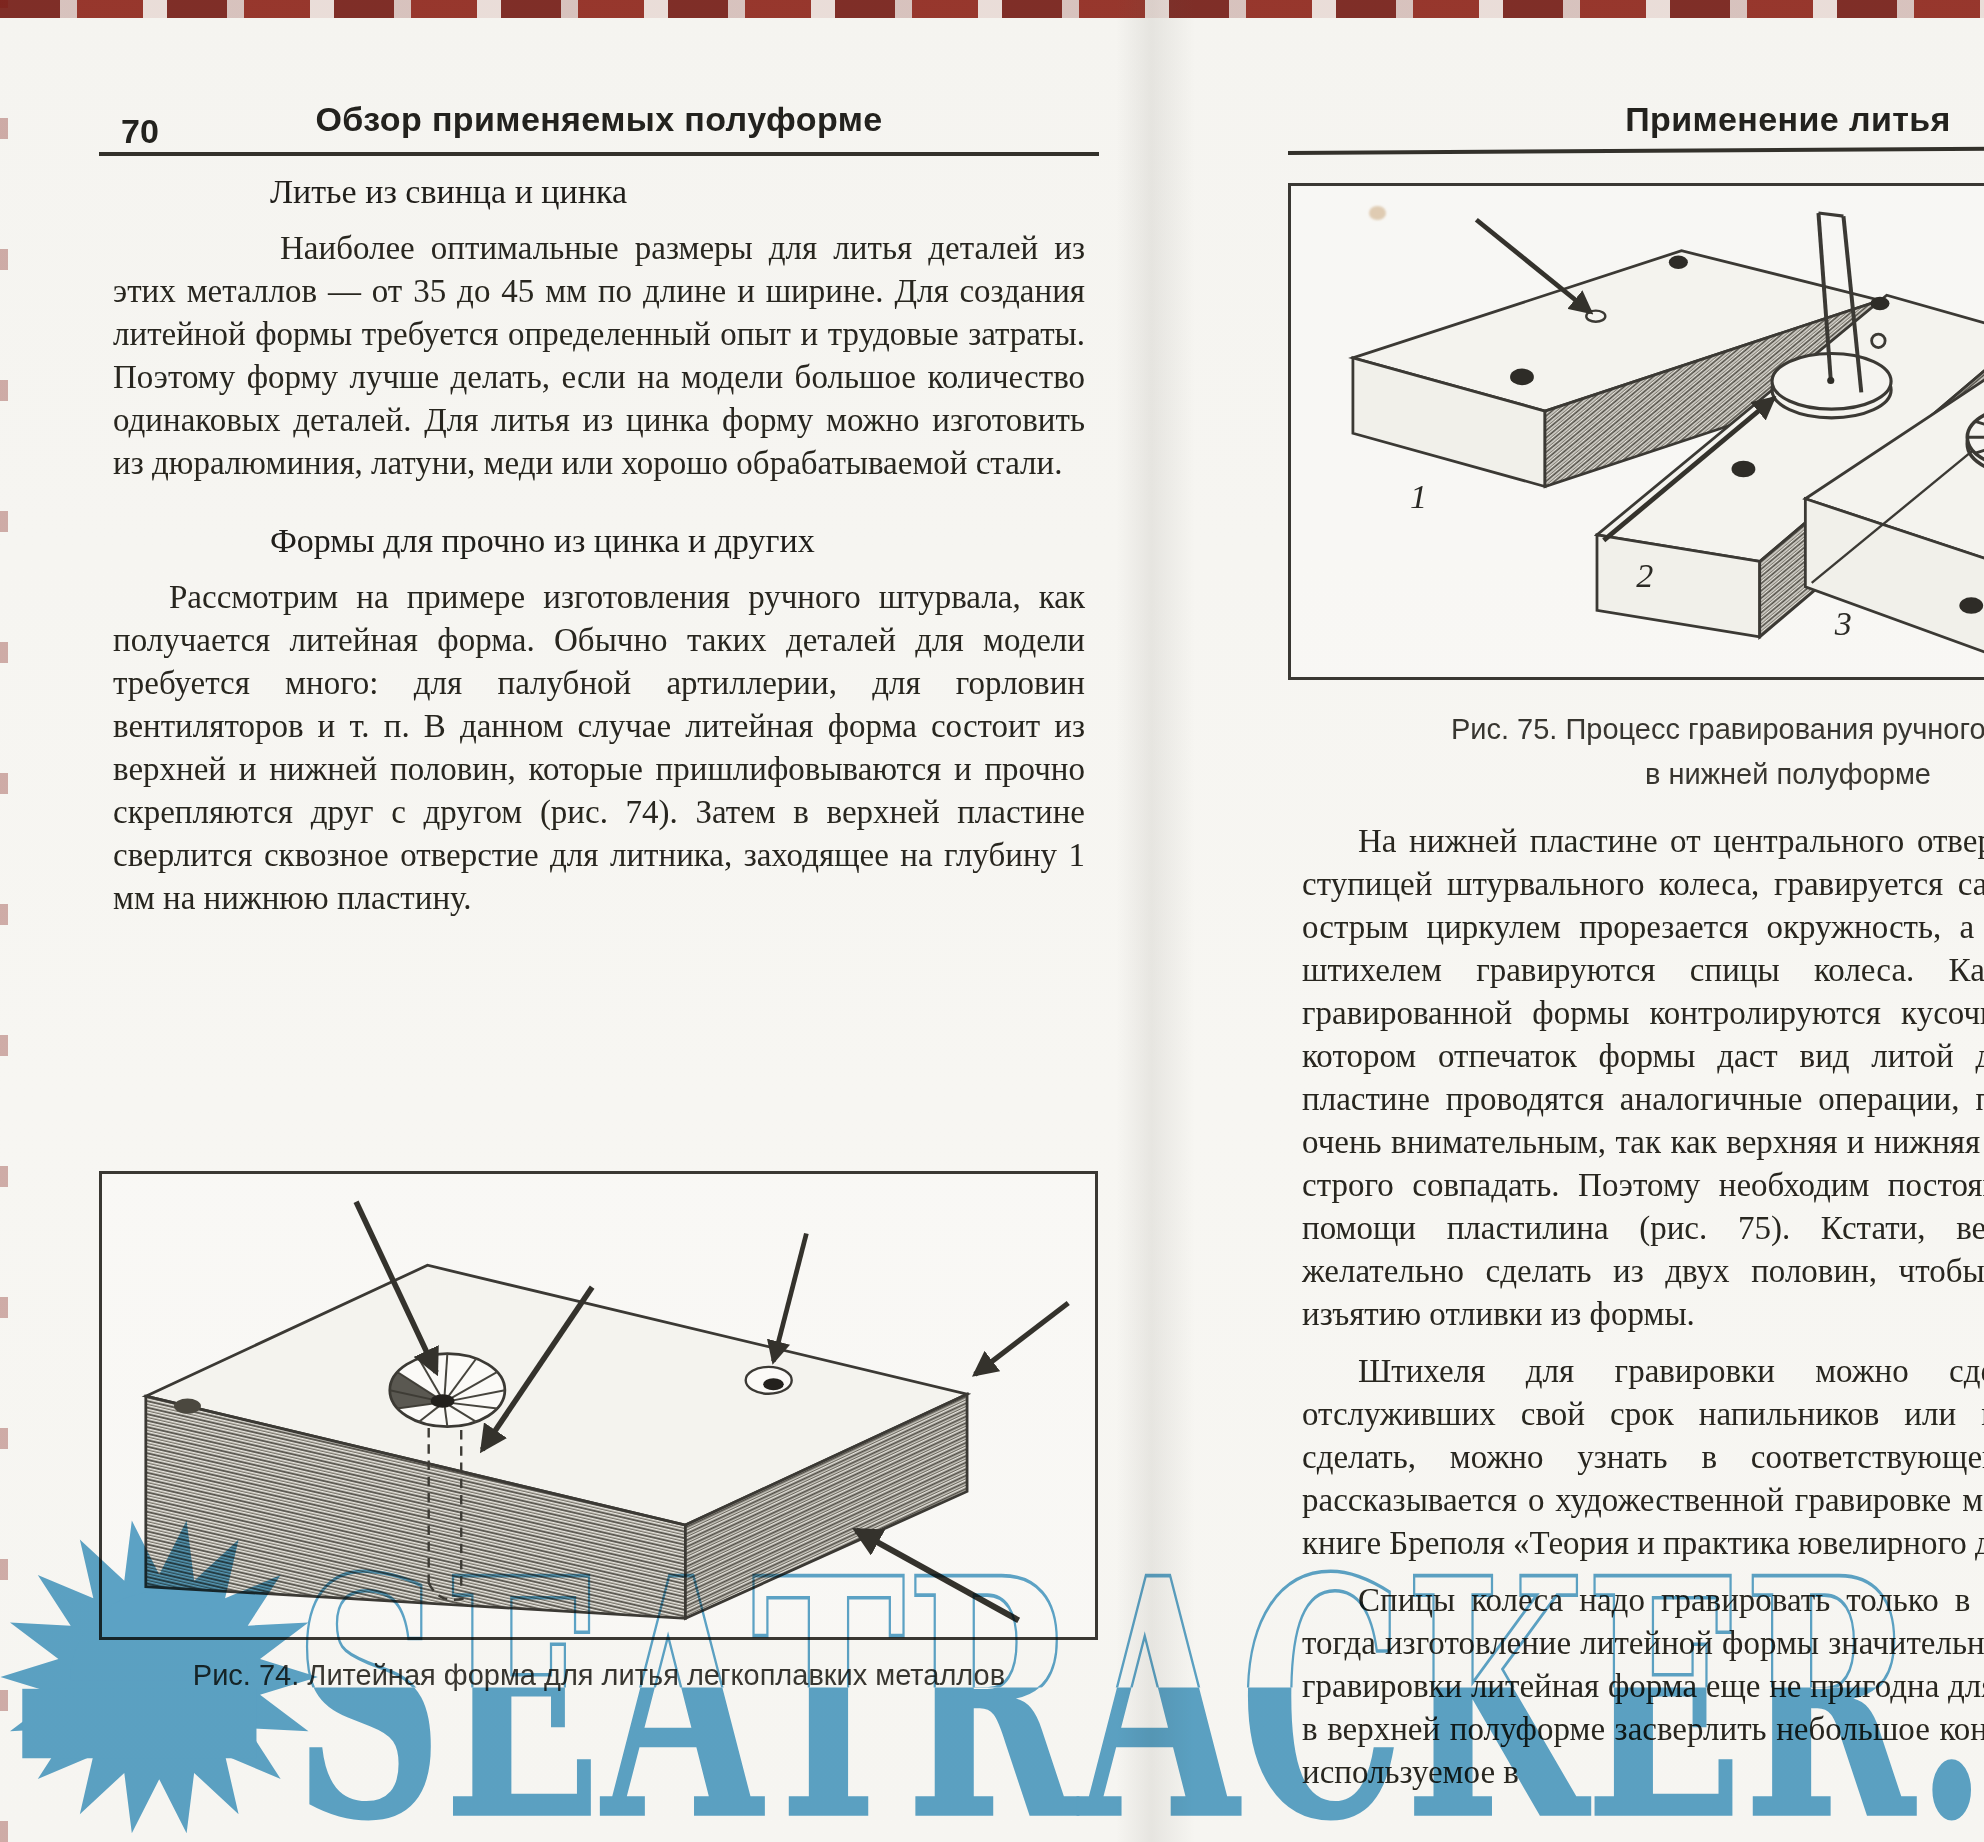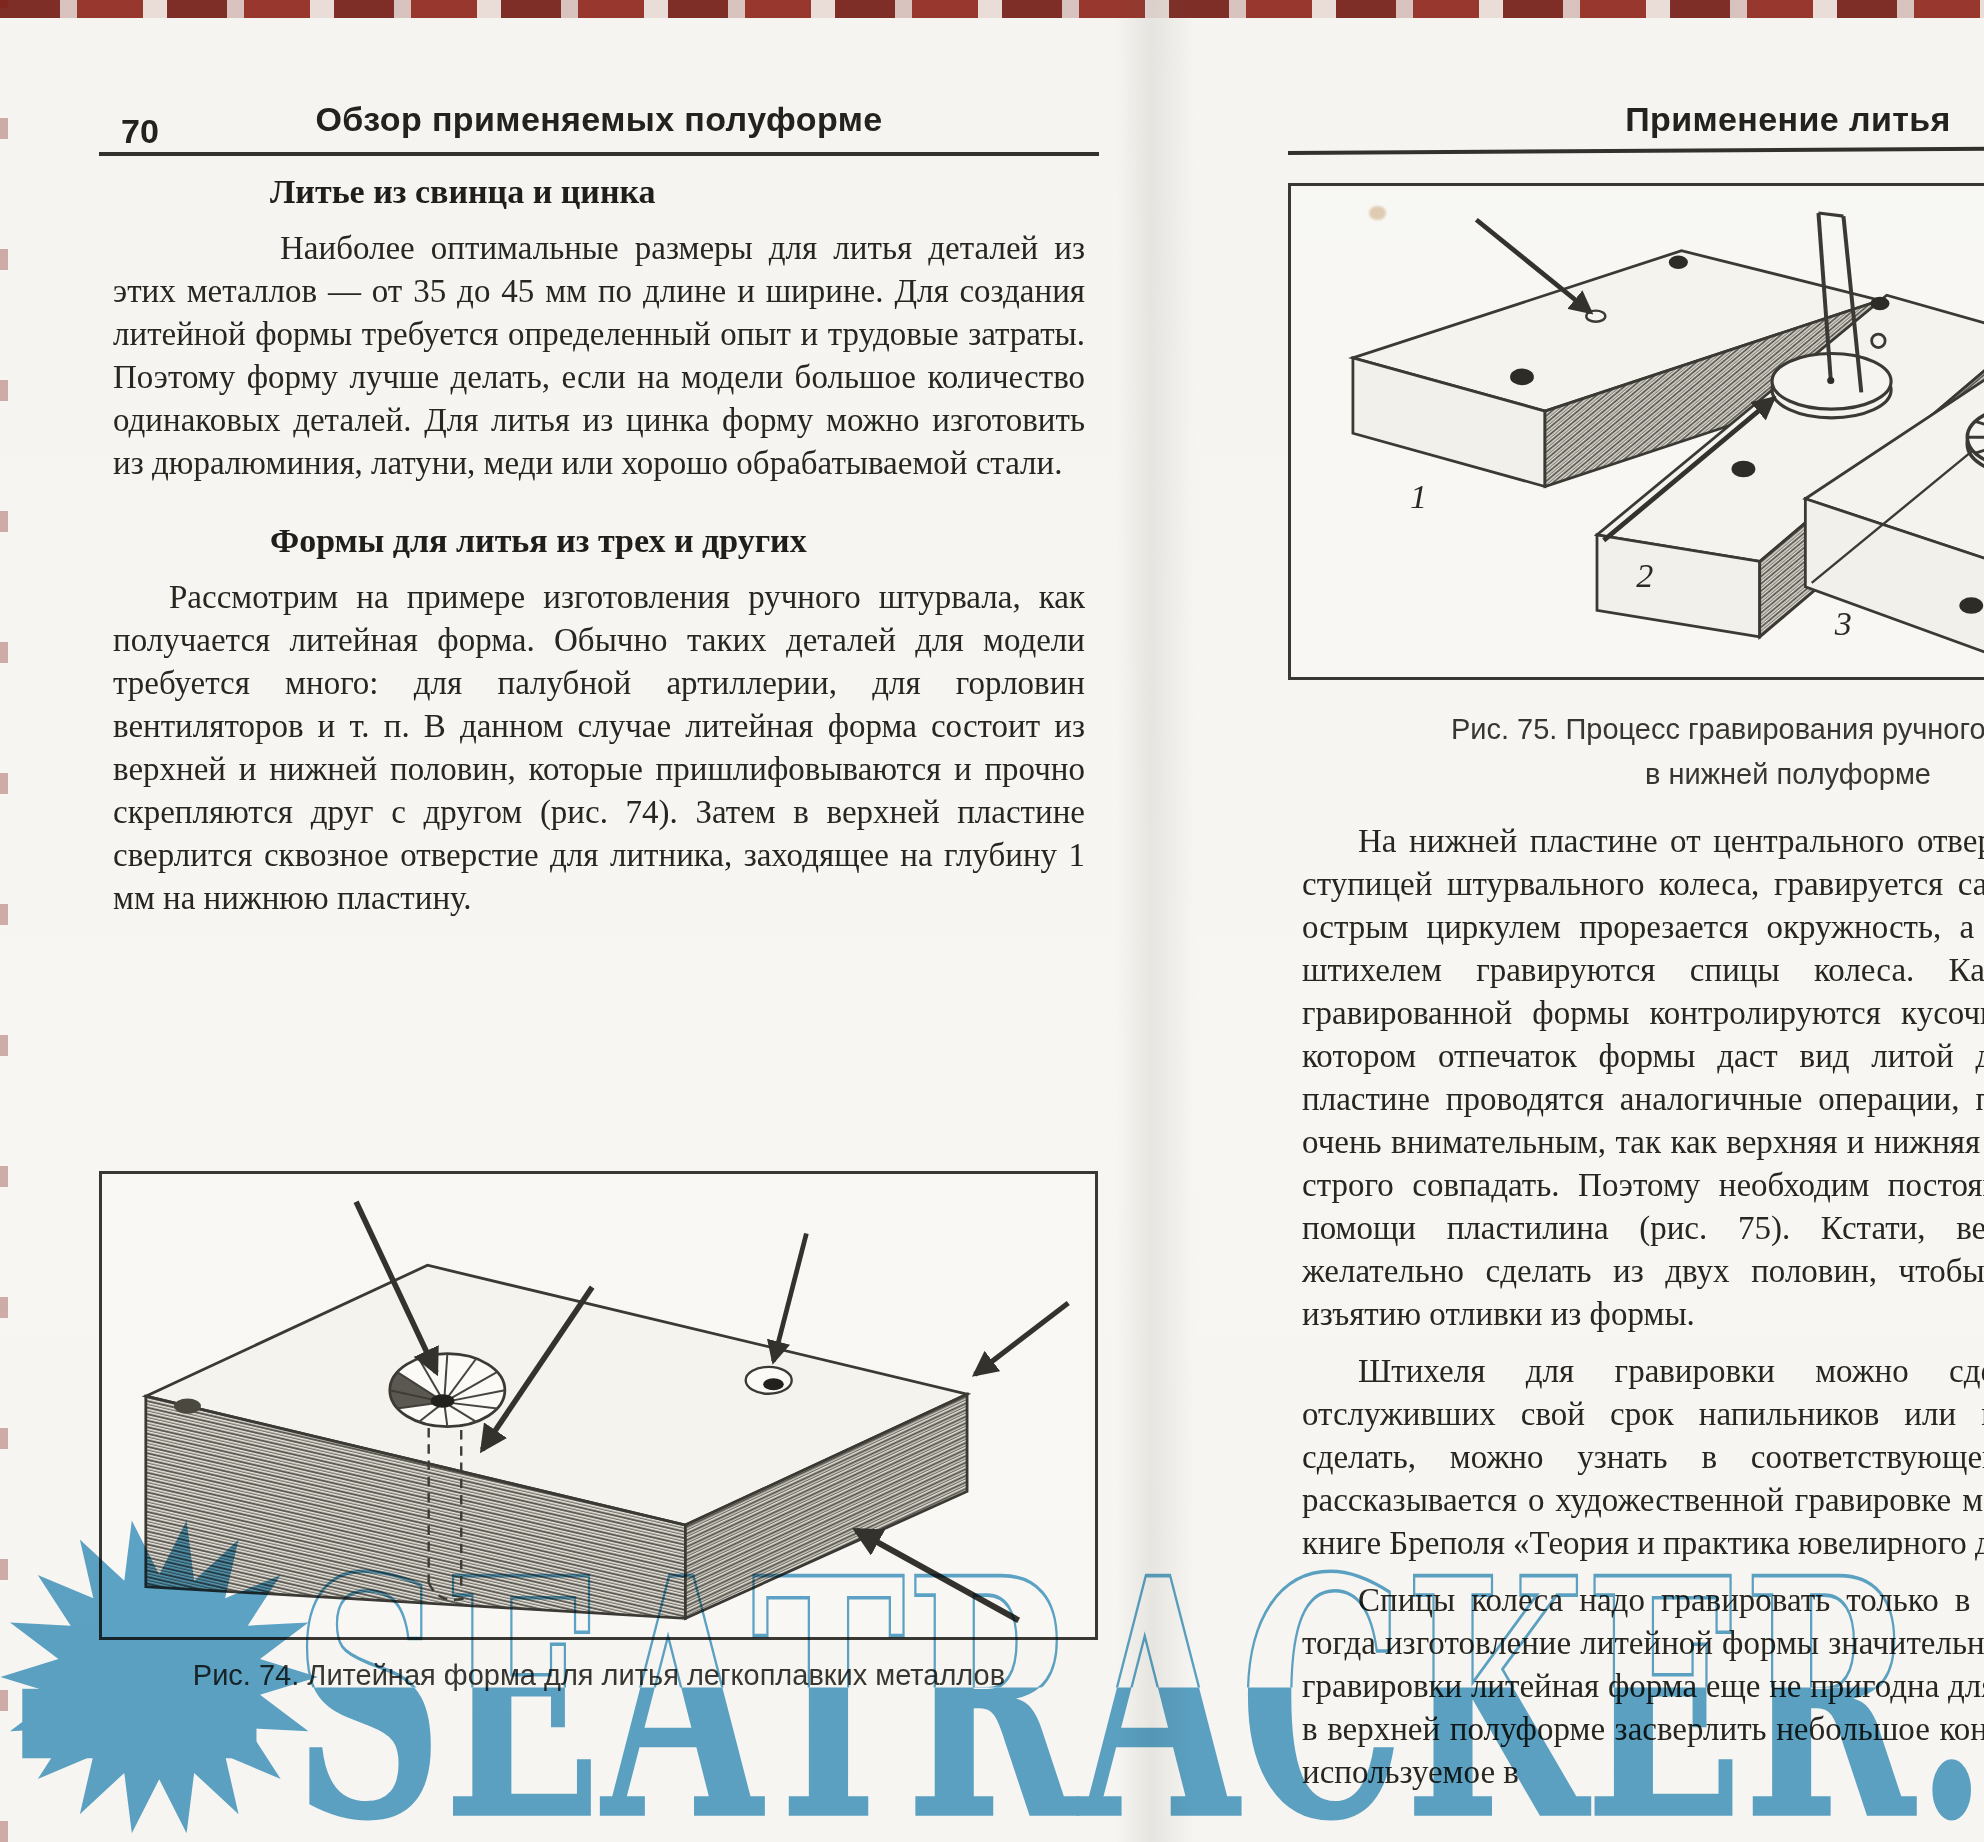--- a/index.html
+++ b/index.html
@@ -19,21 +19,21 @@
   .hdr .hdr-title{display:block;text-align:center;letter-spacing:0.4px;}
   .hdr-rule{position:absolute;height:3.6px;background:#33312b;}
   .hdr-rule.l{left:99px;top:152px;width:1000px;}
   .hdr-rule.r{left:1288px;top:148px;width:1000px;transform:rotate(-0.35deg);}
   
   .col{position:absolute;width:1000px;font-size:33px;line-height:43px;
        text-align:justify;color:#28261f;}
   .col p{margin:14px;}
   .col-left{left:99px;top:171px;}
   .col-right{left:1288px;top:806px;}
-  .sec-title{font-weight:bold;font-size:34px;line-height:42px;margin:0 0 0 171px;
+  .sec-title{font-weight:normal;font-size:34px;line-height:42px;margin:0 0 0 171px;
              text-align:left;color:#201e1a;}
   .sp-before{margin-top:35px;}
   .sp-small{margin-top:18px;}
   .ind-big{text-indent:167px;}
   .ind{text-indent:56px;}
   
   .figbox{position:absolute;border:3.6px solid #3a3833;background:rgba(255,255,255,0.25);}
   .fig74{left:99px;top:1171px;width:993px;height:463px;}
   .fig75{left:1288px;top:183px;width:991px;height:491px;}
   .figbox svg{display:block;width:100%;height:100%;}
@@ -68,21 +68,21 @@
 
 <div class="hdr hdr-left">
   <span class="pgnum">70</span>
   <span class="hdr-title">Обзор применяемых полуформе</span>
 </div>
 <div class="hdr-rule l"></div>
 
 <div class="col col-left">
   <h3 class="sec-title">Литье из свинца и цинка</h3>
   <p class="ind-big sp-small">Наиболее оптимальные размеры для литья деталей из этих металлов — от 35 до 45 мм по длине и ширине. Для создания литейной формы требуется определенный опыт и трудовые затраты. Поэтому форму лучше делать, если на модели большое количество одинаковых деталей. Для литья из цинка форму можно изготовить из дюралюминия, латуни, меди или хорошо обрабатываемой стали.</p>
-  <h3 class="sec-title sp-before">Формы для литья из трех и других</h3>
+  <h3 class="sec-title sp-before">Формы для прочно из цинка и других</h3>
   <p class="ind">Рассмотрим на примере изготовления ручного штурвала, как получается литейная форма. Обычно таких деталей для модели требуется много: для палубной артиллерии, для горловин вентиляторов и т. п. В данном случае литейная форма состоит из верхней и нижней половин, которые пришлифовываются и прочно скрепляются друг с другом (рис. 74). Затем в верхней пластине сверлится сквозное отверстие для литника, заходящее на глубину 1 мм на нижнюю пластину.</p>
 </div>
 
 <div class="figbox fig74">
   <svg viewBox="0 0 2502 1167">
     <defs>
       <pattern id="hF" width="20" height="16" patternUnits="userSpaceOnUse" patternTransform="rotate(13)">
         <rect width="20" height="16" fill="#e9e7e0"></rect>
         <line x1="0" y1="4" x2="20" y2="4" stroke="#55524a" stroke-width="5"></line>
         <line x1="0" y1="12" x2="20" y2="12" stroke="#6b675d" stroke-width="3"></line>

